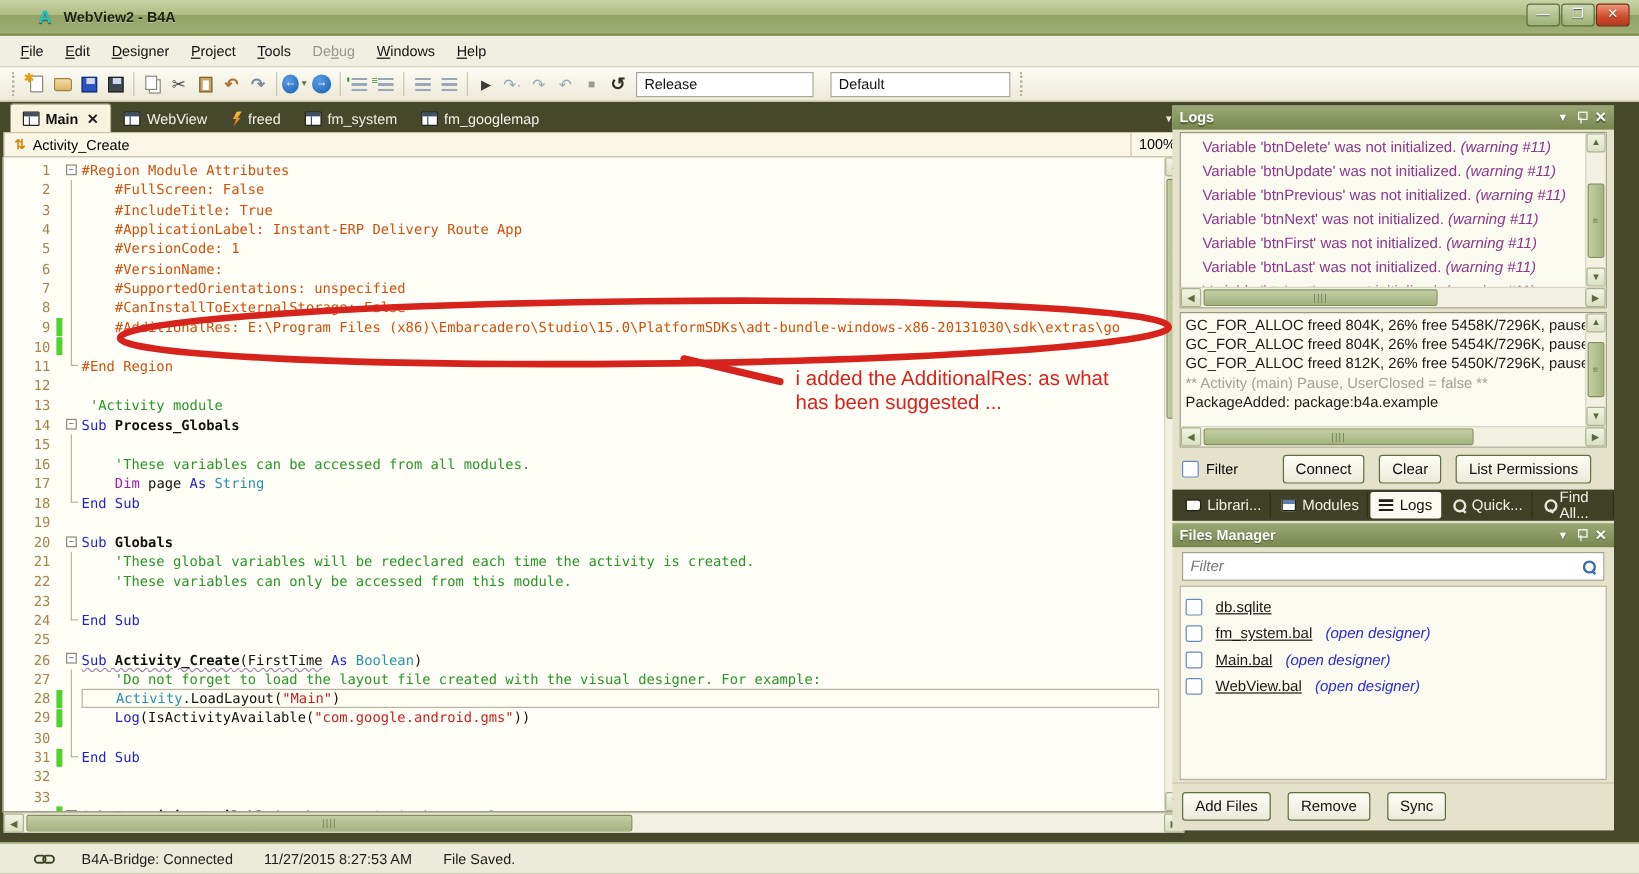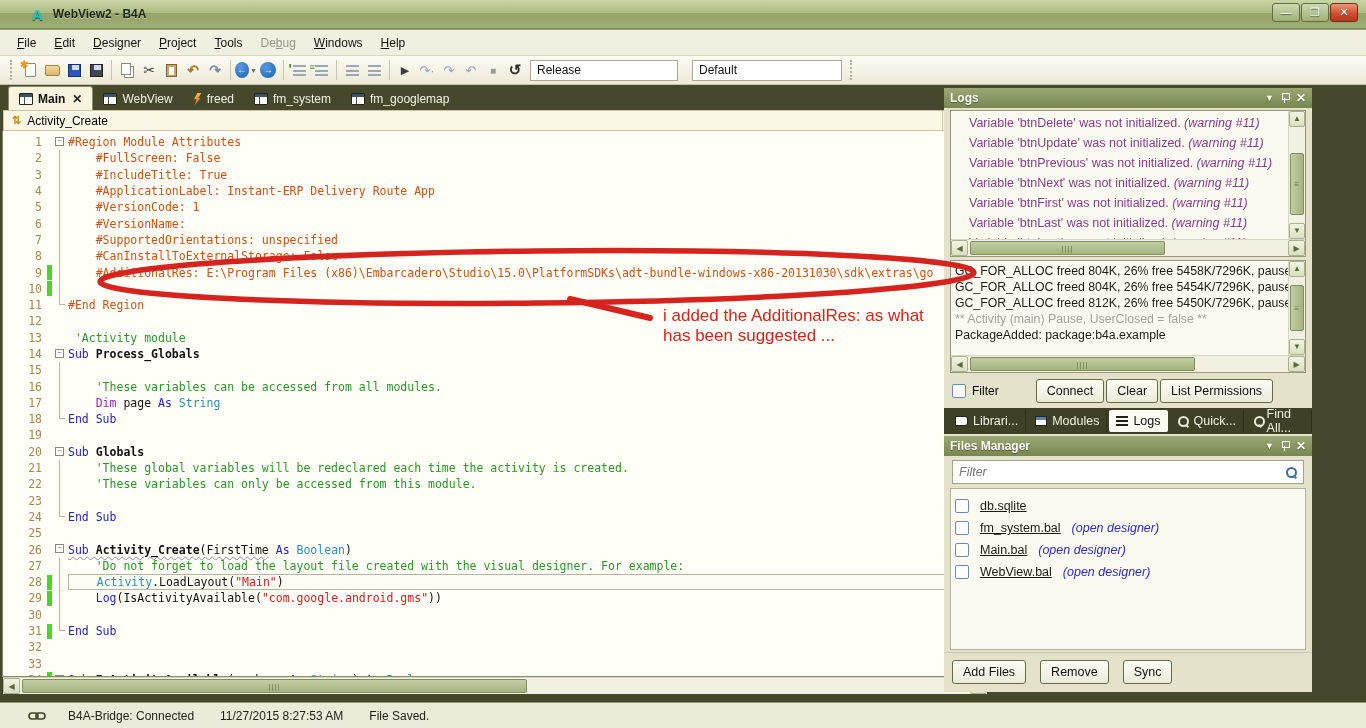--- a/index.html
+++ b/index.html
@@ -92,21 +92,21 @@
   .grip { position:absolute; left:50%; top:50%; transform:translate(-50%,-50%); color:#6d7a4e; font-size:8px; letter-spacing:1px; }
   .sbh { height:17px; background:#f2f0e1; border-top:1px solid #d8d5c0; display:flex; }
   .sbh .sb-btn { width:17px; height:100%; line-height:15px; }
   .sbh .sb-track { flex:1; position:relative; }
   .sb-thumb-h { position:absolute; top:1px; bottom:1px; background:linear-gradient(#c3cda4,#a4b37f); border:1px solid #7f8e5c; border-radius:2px; }
   .purple-mark { position:absolute; right:0; top:160px; width:5px; height:9px; background:#7c2d8e; }
 
   .editor-hscroll { height:17px; margin:0 1px; }
 
   
-  .right-pane { position:absolute; left:944px; top:88px; width:368px; height:604px; background:#e5e2cc; }
+  .right-pane { position:absolute; left:977px; top:88px; width:368px; height:604px; background:#e5e2cc; }
   .panel-hdr { height:20px; background:linear-gradient(#9aa973,#788750); color:#fff; font-weight:bold; display:flex; align-items:center; padding:0 6px; text-shadow:0 1px 1px #4c5630; }
   .hdr-btns { margin-left:auto; display:flex; gap:7px; align-items:center; color:#fff; }
   .hdr-btn { font-size:9px; }
   .pin { display:inline-block; width:8px; height:10px; position:relative; }
   .pin::before { content:""; position:absolute; left:1px; top:0; width:6px; height:5px; border:1px solid #fff; }
   .pin::after { content:""; position:absolute; left:3px; top:5px; width:1px; height:5px; background:#fff; }
 
   .logbox { position:absolute; left:6px; width:356px; background:#fbfaf0; border:1px solid #98987f; display:flex; flex-direction:column; }
   .logbox .content { flex:1; overflow:hidden; display:flex; }
   .logbox .textarea { flex:1; overflow:hidden; padding:2px 4px; }
@@ -574,21 +574,21 @@
         </div>
       <div class="sb-btn">▶</div>
     </div>
   </div>
 
   <div class="filter-row">
     <label style="display:flex;align-items:center;gap:6px;">
       <span class="cb"></span>
       <span>Filter</span>
     </label>
-    <span id="logbtns" style="display:flex;gap:2px;padding-left:25px;">
+    <span id="logbtns" style="display:flex;gap:12px;padding-left:25px;">
         <button class="btn">Connect</button>
         <button class="btn">Clear</button>
         <button class="btn">List Permissions</button>
       </span>
   </div>
 
   <div class="dock-tabs" id="docktabs">
       <div class="dock-tab">
         <span class="ic-book"></span>
         <span>Librari...</span>

